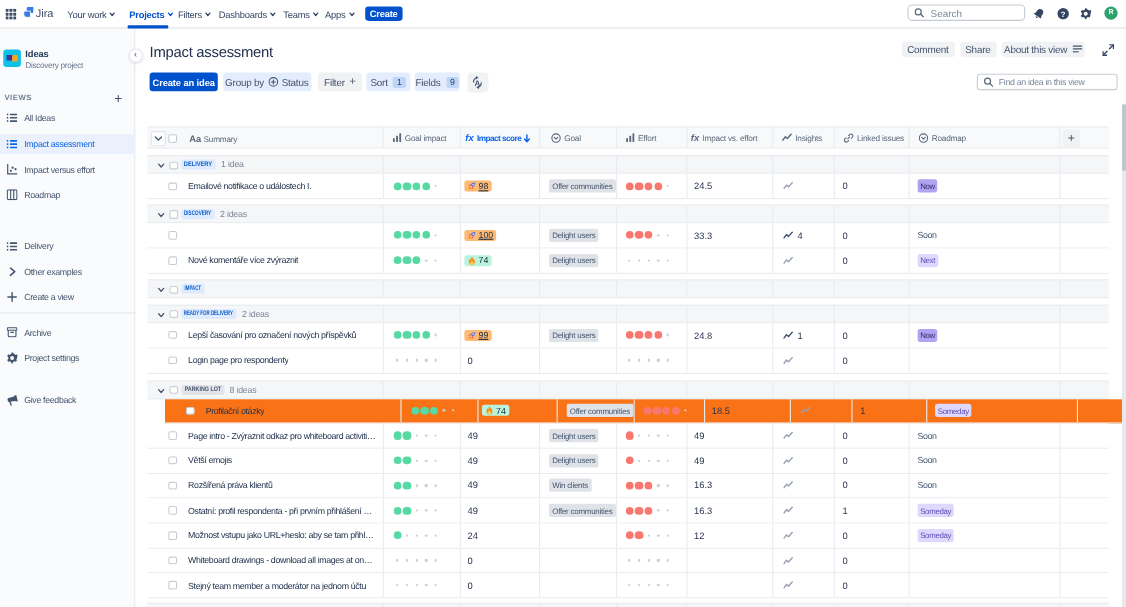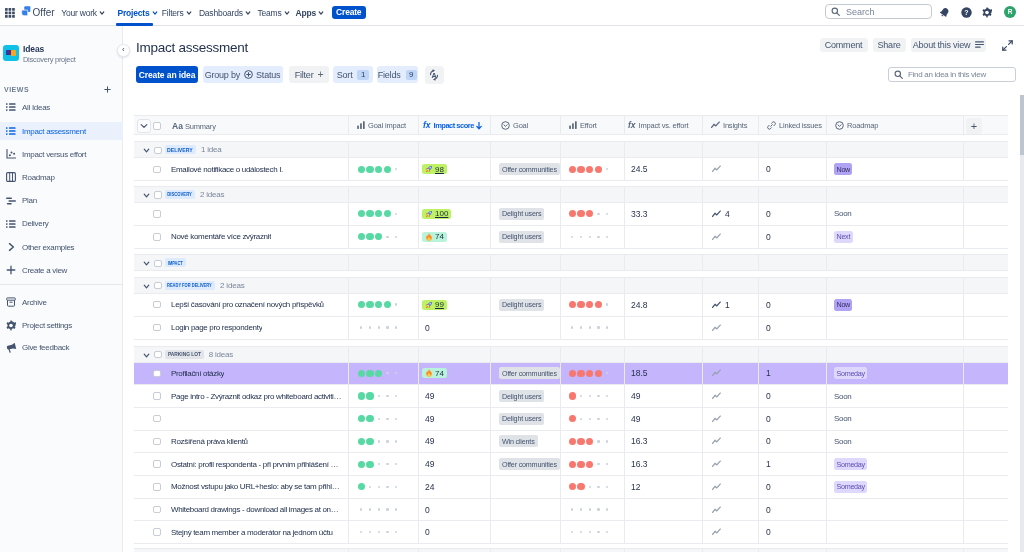--- a/index.html
+++ b/index.html
@@ -18,21 +18,21 @@
 .chip.blue { background:#DEEBFF; color:#0C5CC9; }
 .chip.gray { background:#E2E4E9; color:#44546F; }
 .chip.green { background:#D8F7E7; color:#1F845A; }
 .cb { position:absolute; width:7.5px; height:7.5px; border:1px solid #C8CDD4; border-radius:2px; background:#fff; }
 .goalchip { background:#DFE2E7; color:#44546F; font-size:7.2px; letter-spacing:-0.2px; border-radius:2px; padding:1.5px 3px; white-space:nowrap; }
 .rmpill { font-size:7.2px; letter-spacing:-0.3px; border-radius:2.5px; padding:1.5px 2.5px; }
 .rm-now { background:#B0A3F4; color:#352C63; }
 .rm-lt { background:#DFD8FD; color:#5E4DB2; }
 .rm-plain { color:#44546F; padding:0; font-size:8px; }
 .scorepill { display:flex; align-items:center; gap:2.5px; font-size:8px; color:#1C2B41; border-radius:2.5px; padding:0.5px 3px; }
-.scorepill.g { background:#bef264;text-decoration:underline; }
+.scorepill.g { background:#fdba74;text-decoration:underline; }
 .scorepill.l { background:#BAF3DB; }
 .dotrow { display:flex; align-items:center; }
 .dslot { width:8.7px; height:8px; display:flex; align-items:center; justify-content:center; }
 .dbig { width:7.1px; height:7.1px; border-radius:50%; }
 .dsm { width:2.2px; height:2.2px; border-radius:50%; background:#CDD3DB; }
 .num { font-size:8.5px; color:#28324E; }
 .rowtext { font-size:8px; letter-spacing:-0.32px; color:#22324E; white-space:nowrap; overflow:hidden; text-overflow:ellipsis; max-width:171px; }
 .hlabel { font-size:7.5px; letter-spacing:-0.2px; white-space:nowrap; }
 </style></head><body>
 <div id="nav">
@@ -48,37 +48,37 @@
         <rect x="3.55" y="7.1" width="2.7" height="2.7" rx="0.5" fill="#3D4D66"></rect>
         <rect x="7.1" y="7.1" width="2.7" height="2.7" rx="0.5" fill="#3D4D66"></rect>
       </svg>
     </div>
     <div class="abs" style="left:21px;top:6px;">
       <svg width="10" height="10" viewBox="0 0 10 10" style="">
         <path fill="#357DE8" d="M9.3 0.3 L9.3 4.9 a1 1 0 0 1 -1 1 L5.6 5.9 a2.4 2.4 0 0 1 -2.3 -2.3 L3.3 1.3 a1 1 0 0 1 1 -1z"></path>
         <path fill="#357DE8" stroke="#ffffff" stroke-width="0.7" d="M6.7 4.1 L6.7 8.7 a1 1 0 0 1 -1 1 L3 9.7 a2.4 2.4 0 0 1 -2.3 -2.3 L0.7 5.1 a1 1 0 0 1 1 -1z"></path>
       </svg>
     </div>
-    <div class="abs" style="left:32.5px;top:6.5px;font-size:10px;letter-spacing:0px;color:#3A4963;">Offer</div>
+    <div class="abs" style="left:32.5px;top:6.5px;font-size:10px;letter-spacing:0px;color:#3A4963;">Jira</div>
     <div class="navitem" style="left:61.2px;color:#344563;font-weight:normal;">Your work <svg width="6" height="6" viewBox="0 0 6 6" style="">
         <path d="M1.2 1.9 L3.0 4.1 L4.8 1.9" stroke="#344563" stroke-width="1.2" fill="none" stroke-linecap="round" stroke-linejoin="round"></path>
       </svg></div>
     <div class="navitem" style="left:117.5px;color:#0052CC;font-weight:bold;">Projects <svg width="6" height="6" viewBox="0 0 6 6" style="">
         <path d="M1.2 1.9 L3.0 4.1 L4.8 1.9" stroke="#0052CC" stroke-width="1.2" fill="none" stroke-linecap="round" stroke-linejoin="round"></path>
       </svg></div>
     <div class="navitem" style="left:161.8px;color:#344563;font-weight:normal;">Filters <svg width="6" height="6" viewBox="0 0 6 6" style="">
         <path d="M1.2 1.9 L3.0 4.1 L4.8 1.9" stroke="#344563" stroke-width="1.2" fill="none" stroke-linecap="round" stroke-linejoin="round"></path>
       </svg></div>
     <div class="navitem" style="left:198.9px;color:#344563;font-weight:normal;">Dashboards <svg width="6" height="6" viewBox="0 0 6 6" style="">
         <path d="M1.2 1.9 L3.0 4.1 L4.8 1.9" stroke="#344563" stroke-width="1.2" fill="none" stroke-linecap="round" stroke-linejoin="round"></path>
       </svg></div>
     <div class="navitem" style="left:257.5px;color:#344563;font-weight:normal;">Teams <svg width="6" height="6" viewBox="0 0 6 6" style="">
         <path d="M1.2 1.9 L3.0 4.1 L4.8 1.9" stroke="#344563" stroke-width="1.2" fill="none" stroke-linecap="round" stroke-linejoin="round"></path>
       </svg></div>
-    <div class="navitem" style="left:295.5px;color:#344563;font-weight:bold;">Apps <svg width="6" height="6" viewBox="0 0 6 6" style="">
+    <div class="navitem" style="left:295.5px;color:#344563;font-weight:normal;">Apps <svg width="6" height="6" viewBox="0 0 6 6" style="">
         <path d="M1.2 1.9 L3.0 4.1 L4.8 1.9" stroke="#344563" stroke-width="1.2" fill="none" stroke-linecap="round" stroke-linejoin="round"></path>
       </svg></div>
     <div class="abs" style="left:115.5px;top:23px;width:37px;height:2.5px;background:#0052CC;border-radius:1px;"></div>
     <div class="btn" style="left:331.5px;top:5.5px;width:34.5px;height:13px;background:#0052CC;color:#fff;font-weight:bold;font-size:8.5px;">Create</div>
     <div class="abs flex" style="left:825px;top:4px;width:107px;height:15px;border:1px solid #C4CAD2;border-radius:4px;padding-left:5px;gap:6px;">
       <span style="display:flex">
         <svg width="9" height="9" viewBox="0 0 9 9" style="">
           <circle cx="3.8" cy="3.8" r="2.7" stroke="#596779" stroke-width="1.1" fill="none"></circle>
           <path d="M5.8 5.8 L8.3 8.3" stroke="#596779" stroke-width="1.2" stroke-linecap="round"></path>
         </svg>
@@ -160,30 +160,20 @@
     </div>
     <div class="sbitem" style="top:139.9px;">
       <span class="sbicon">
         <svg width="10" height="10" viewBox="0 0 10 10" style="">
           <rect x="0.6" y="0.6" width="8.8" height="8.8" rx="1.2" stroke="#44546F" stroke-width="1.1" fill="none"></rect>
           <path d="M3.7 0.8 L3.7 9.2 M6.5 0.8 L6.5 9.2" stroke="#44546F" stroke-width="1"></path>
         </svg>
       </span>
       <span class="sbtext" style="color:#44546F;">Roadmap</span>
     </div>
-    <div class="sbitem" style="top:163.1px;">
-      <span class="sbicon">
-        <svg width="10" height="10" viewBox="0 0 10 10" style="">
-          <rect x="0" y="1.5" width="6" height="1.6" rx="0.8" fill="#44546F"></rect>
-          <rect x="2.4" y="4.2" width="7.6" height="1.6" rx="0.8" fill="#44546F"></rect>
-          <rect x="0.8" y="6.9" width="5" height="1.6" rx="0.8" fill="#44546F"></rect>
-        </svg>
-      </span>
-      <span class="sbtext" style="color:#44546F;">Plan</span>
-    </div>
     <div class="sbitem" style="top:186.3px;">
       <span class="sbicon">
         <svg width="10" height="10" viewBox="0 0 10 10" style="">
           <rect x="0" y="1.3" width="1.5" height="1.5" fill="#44546F"></rect>
           <rect x="0" y="4.3" width="1.5" height="1.5" fill="#44546F"></rect>
           <rect x="0" y="7.3" width="1.5" height="1.5" fill="#44546F"></rect>
           <rect x="3" y="1.3" width="6.6" height="1.5" rx="0.4" fill="#44546F"></rect>
           <rect x="3" y="4.3" width="6.6" height="1.5" rx="0.4" fill="#44546F"></rect>
           <rect x="3" y="7.3" width="6.6" height="1.5" rx="0.4" fill="#44546F"></rect>
         </svg>
@@ -218,21 +208,21 @@
     </div>
     <div class="sbitem" style="top:287.7px;">
       <span class="sbicon">
         <svg width="10" height="11" viewBox="0 0 10 11" style="">
           <path fill="#44546F" d="M9.4 6.3c.05-.26.08-.53.08-.8s-.03-.54-.08-.8l1.1-.86-1-1.73-1.3.52c-.4-.35-.87-.62-1.4-.78L5.55.5h-1.1l-.25 1.35c-.53.16-1 .43-1.4.78l-1.3-.52-1 1.73 1.1.86c-.05.26-.08.53-.08.8s.03.54.08.8l-1.1.86 1 1.73 1.3-.52c.4.35.87.62 1.4.78l.25 1.35h1.1l.25-1.35c-.53-.16 1-.43 1.4-.78l1.3.52 1-1.73-1.1-.86z"></path>
           <circle cx="5" cy="5.5" r="1.8" fill="#FAFBFC"></circle>
         </svg>
       </span>
       <span class="sbtext" style="color:#44546F;">Project settings</span>
     </div>
-    <div class="sbitem" style="top:310px;text-align:center;">
+    <div class="sbitem" style="top:326px;text-align:center;">
       <span class="sbicon">
         <svg width="11" height="10" viewBox="0 0 11 10" style="">
           <path fill="#44546F" d="M9.6 0.8 L9.6 7.2 L6.5 5.9 L2.2 5.9 a1.3 1.3 0 0 1 -1.3 -1.3 L0.9 3.4 a1.3 1.3 0 0 1 1.3 -1.3 L6.5 2.1z" transform="rotate(-14 5 4)"></path>
           <path d="M3.1 6.4 L4.1 9.2" stroke="#44546F" stroke-width="1.2" stroke-linecap="round"></path>
         </svg>
       </span>
       <span class="sbtext" style="color:#44546F;">Give feedback</span>
     </div>
     <div class="abs" style="left:0px;top:258px;width:123px;height:1px;background:#E4E7EB;"></div>
   </div>
@@ -843,21 +833,21 @@
         </svg>
       </div>
       <div class="cb" style="left:20px;top:4.3px;"></div>
       <div class="abs flex" style="left:30.5px;top:0;height:100%;">
         <span class="chip gray" style="width:39.2px;">
           <span style="transform:scaleX(0.81);">PARKING LOT</span>
         </span>
         <span style="font-size:8px;letter-spacing:-0.2px;color:#7A869A;margin-left:5px;">8 ideas</span>
       </div>
     </div>
-    <div class="abs" style="left:0;top:247.5px;width:100%;height:22.7px;background:#c4b5fd;border-bottom:1px solid #E9EBEF;">
+    <div class="abs" style="left:16px;top:247.5px;width:100%;height:22.7px;background:#f97316;border-bottom:1px solid #E9EBEF;">
       <div class="abs" style="left:214px;top:0;width:1px;height:100%;background:#E9EBEF;"></div>
       <div class="abs" style="left:284px;top:0;width:1px;height:100%;background:#E9EBEF;"></div>
       <div class="abs" style="left:356px;top:0;width:1px;height:100%;background:#E9EBEF;"></div>
       <div class="abs" style="left:426px;top:0;width:1px;height:100%;background:#E9EBEF;"></div>
       <div class="abs" style="left:490px;top:0;width:1px;height:100%;background:#E9EBEF;"></div>
       <div class="abs" style="left:568px;top:0;width:1px;height:100%;background:#E9EBEF;"></div>
       <div class="abs" style="left:624px;top:0;width:1px;height:100%;background:#E9EBEF;"></div>
       <div class="abs" style="left:692px;top:0;width:1px;height:100%;background:#E9EBEF;"></div>
       <div class="abs" style="left:829px;top:0;width:1px;height:100%;background:#E9EBEF;"></div>
       <div class="cb" style="left:19px;top:7.1px;"></div>
@@ -1003,20 +993,23 @@
       <div class="abs" style="left:214px;top:0;width:1px;height:100%;background:#E9EBEF;"></div>
       <div class="abs" style="left:284px;top:0;width:1px;height:100%;background:#E9EBEF;"></div>
       <div class="abs" style="left:356px;top:0;width:1px;height:100%;background:#E9EBEF;"></div>
       <div class="abs" style="left:426px;top:0;width:1px;height:100%;background:#E9EBEF;"></div>
       <div class="abs" style="left:490px;top:0;width:1px;height:100%;background:#E9EBEF;"></div>
       <div class="abs" style="left:568px;top:0;width:1px;height:100%;background:#E9EBEF;"></div>
       <div class="abs" style="left:624px;top:0;width:1px;height:100%;background:#E9EBEF;"></div>
       <div class="abs" style="left:692px;top:0;width:1px;height:100%;background:#E9EBEF;"></div>
       <div class="abs" style="left:829px;top:0;width:1px;height:100%;background:#E9EBEF;"></div>
       <div class="cb" style="left:19px;top:7.1px;"></div>
+      <div class="abs flex" style="left:37px;top:0;height:100%;width:174px;">
+        <span class="rowtext">Větší emojis</span>
+      </div>
       <div class="cell" style="left:223px;width:61px;height:100%;">
         <span class="dotrow">
           <span class="dslot">
             <span class="dbig" style="background:#57D9A3;"></span>
           </span>
           <span class="dslot">
             <span class="dbig" style="background:#57D9A3;"></span>
           </span>
           <span class="dslot">
             <span class="dsm"></span>

